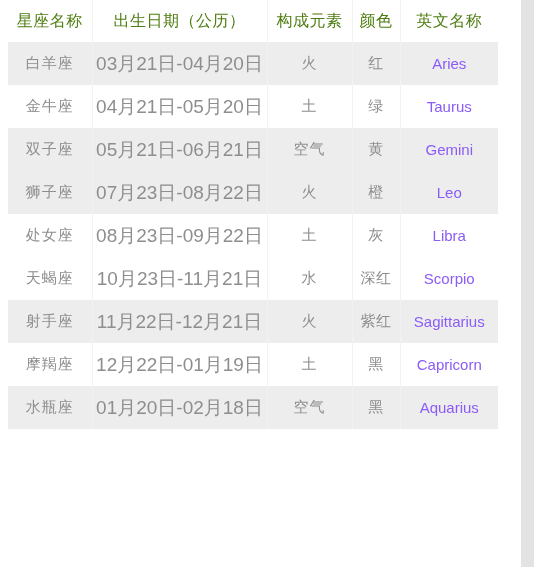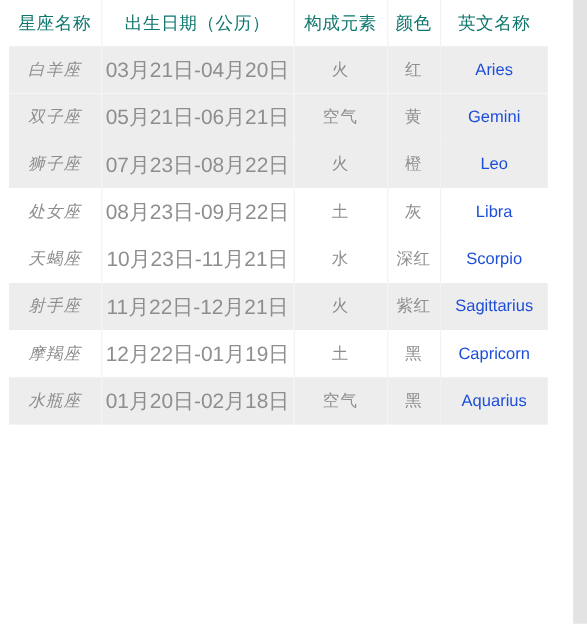--- a/index.html
+++ b/index.html
@@ -66,55 +66,54 @@
 
   #zodiac-table th:last-child,
   #zodiac-table td:last-child {
     border-right: none;
   }
 
   #zodiac-table thead th {
     height: 42px;
     background: #ffffff;
     font-size: 16px;
-    color: #0f766e;
+    color: #4d7c0f;
     letter-spacing: 0.5px;
   }
 
   #zodiac-table tbody tr.row-odd td {
     background: #ededee;
   }
   #zodiac-table tbody tr.row-even td {
     background: #ffffff;
   }
 
   #zodiac-table tbody td {
     font-size: 15px;
   }
 
   #zodiac-table tbody td.cell-name {
     font-size: 15px;
     letter-spacing: 1px;
-    font-style: italic;
   }
   #zodiac-table tbody td.cell-date {
     font-size: 19px;
     letter-spacing: 0px;
   }
   #zodiac-table tbody td.cell-element {
     font-size: 15px;
     letter-spacing: 1px;
   }
   #zodiac-table tbody td.cell-color {
     font-size: 15px;
     letter-spacing: 0.5px;
   }
   #zodiac-table tbody td.cell-english {
     font-size: 15px;
-    color: #1d4ed8;
+    color: #8b5cf6;
   }
 </style>
 </head>
 <body>
 
 <div id="right-strip"></div>
 
 <div id="page">
   <table id="zodiac-table">
     <colgroup>
@@ -134,20 +133,27 @@
         </tr>
     </thead>
     <tbody>
         <tr class="row-odd">
           <td class="cell-name">白羊座</td>
           <td class="cell-date">03月21日-04月20日</td>
           <td class="cell-element">火</td>
           <td class="cell-color">红</td>
           <td class="cell-english">Aries</td>
         </tr>
+        <tr class="row-even">
+          <td class="cell-name">金牛座</td>
+          <td class="cell-date">04月21日-05月20日</td>
+          <td class="cell-element">土</td>
+          <td class="cell-color">绿</td>
+          <td class="cell-english">Taurus</td>
+        </tr>
         <tr class="row-odd">
           <td class="cell-name">双子座</td>
           <td class="cell-date">05月21日-06月21日</td>
           <td class="cell-element">空气</td>
           <td class="cell-color">黄</td>
           <td class="cell-english">Gemini</td>
         </tr>
         <tr class="row-odd">
           <td class="cell-name">狮子座</td>
           <td class="cell-date">07月23日-08月22日</td>

